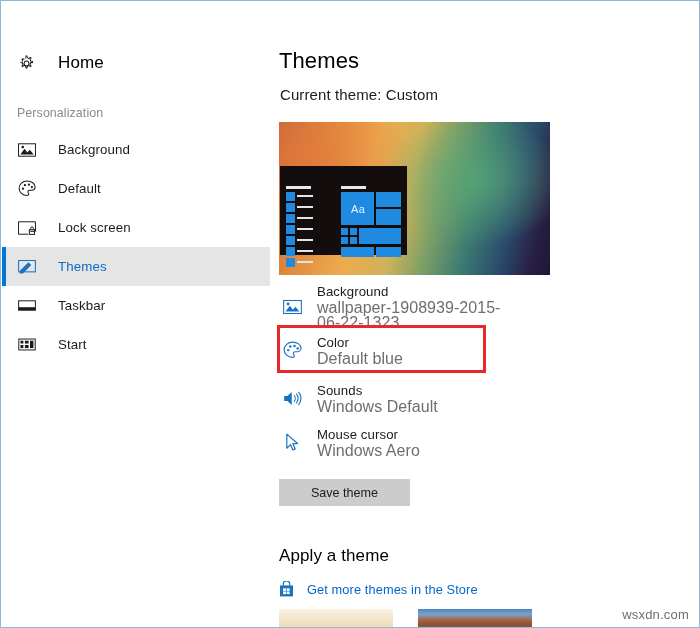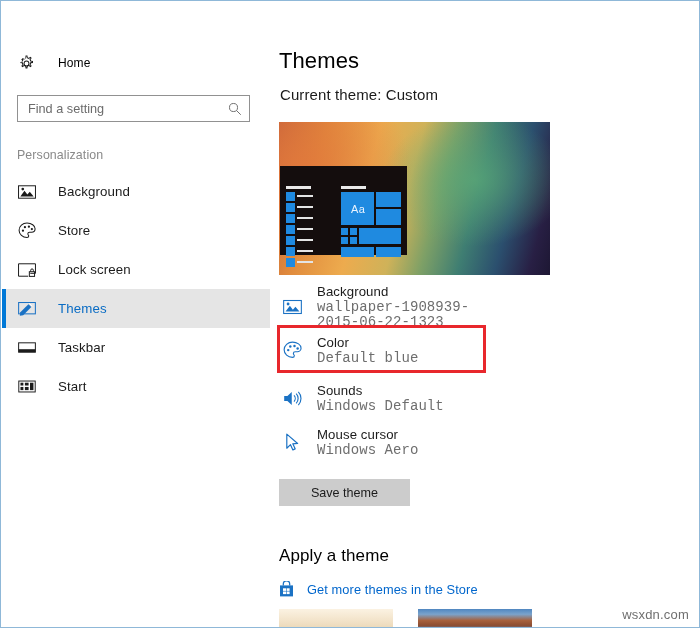--- a/index.html
+++ b/index.html
@@ -64,21 +64,21 @@
   }
   #home-row {
     display: flex; align-items: center;
     height: 34px;
     margin: 14px 0 0 0;
     padding-left: 16px;
     cursor: pointer;
   }
   .home-icon { width: 22px; display:flex; align-items:center; }
   #home-label {
-    font-size: 12px; color: #000; padding-left: 18px;
+    font-size: 17px; color: #000; padding-left: 18px;
     letter-spacing: .1px;
   }
 
   #search-wrap {
     margin: 15px 0 0 15px;
     width: 233px; height: 27px;
     border: 1px solid #919191;
     box-sizing: border-box;
     background: #fff;
     display: flex; align-items: center;
@@ -213,23 +213,22 @@
   .srow-icon {
     width: 26px; flex: 0 0 26px;
     display: flex; align-items: center; justify-content: center;
   }
   .srow-text { padding-left: 12px; }
   .srow-title {
     font-size: 13.2px; color: #1b1b1b; line-height: 16px;
     letter-spacing: .1px;
   }
   .srow-sub {
-    font-size: 14px; color: #6e6e6e; line-height: 15px;
+    font-size: 16px; color: #6e6e6e; line-height: 15px;
     letter-spacing: .05px;
-    font-family: Liberation Mono, monospace;
   }
 
   #highlight-box {
     position: absolute;
     left: 7px; top: 293px;
     width: 209px; height: 48px;
     border: 3px solid #e8272c;
     box-sizing: border-box;
     pointer-events: none;
   }
@@ -294,29 +293,20 @@
     <div id="home-row">
       <span class="home-icon">
         <svg width="17" height="17" viewBox="0 0 20 20">
           <path d="M10 6.6a3.4 3.4 0 1 0 0 6.8 3.4 3.4 0 0 0 0-6.8zm0 1.1a2.3 2.3 0 1 1 0 4.6 2.3 2.3 0 0 1 0-4.6z" fill="#1b1b1b"></path>
           <path d="M8.9 0.6h2.2l.3 2.2c.5.13.97.33 1.4.58l1.8-1.3 1.55 1.55-1.3 1.8c.25.43.45.9.58 1.4l2.2.3v2.2l-2.2.3c-.13.5-.33.97-.58 1.4l1.3 1.8-1.55 1.55-1.8-1.3c-.43.25-.9.45-1.4.58l-.3 2.2H8.9l-.3-2.2a5.9 5.9 0 0 1-1.4-.58l-1.8 1.3-1.55-1.55 1.3-1.8a5.9 5.9 0 0 1-.58-1.4l-2.2-.3V8.9l2.2-.3c.13-.5.33-.97.58-1.4l-1.3-1.8 1.55-1.55 1.8 1.3c.43-.25.9-.45 1.4-.58zm.95 1.1-.27 2a4.85 4.85 0 0 0-2.2.92l-1.64-1.18-.3.3 1.18 1.64a4.85 4.85 0 0 0-.92 2.2l-2 .27v.42l2 .27c.16.82.48 1.57.92 2.2l-1.18 1.64.3.3 1.64-1.18c.63.44 1.38.76 2.2.92l.27 2h.42l.27-2a4.85 4.85 0 0 0 2.2-.92l1.64 1.18.3-.3-1.18-1.64c.44-.63.76-1.38.92-2.2l2-.27v-.42l-2-.27a4.85 4.85 0 0 0-.92-2.2l1.18-1.64-.3-.3-1.64 1.18a4.85 4.85 0 0 0-2.2-.92l-.27-2z" fill="#1b1b1b"></path>
         </svg>
       </span>
       <span id="home-label">Home</span>
     </div>
 
-    <div id="search-wrap">
-      <input id="search-input" type="text" spellcheck="false" placeholder="Find a setting" style="">
-      <span id="search-icon">
-        <svg width="14" height="14" viewBox="0 0 16 16">
-          <circle cx="6.3" cy="6.3" r="4.6" fill="none" stroke="#6b6b6b" stroke-width="1.1"></circle>
-          <path d="M9.8 9.8 L14.6 14.6" stroke="#6b6b6b" stroke-width="1.1"></path>
-        </svg>
-      </span>
-    </div>
 
     <div id="section-label">Personalization</div>
 
     <div id="nav">
 
       <div class="nav-item">
         <span class="nav-icon">
           <svg width="18" height="16" viewBox="0 0 20 17">
             <rect x="0.6" y="1.6" width="18.8" height="13.8" fill="none" stroke="#1b1b1b" stroke-width="1.1"></rect>
             <path d="M2.6 13.4 L7.2 7.2 L10.4 11.3 L13.1 8.2 L17.4 13.4 Z" fill="#1b1b1b"></path>
@@ -329,21 +319,21 @@
       <div class="nav-item">
         <span class="nav-icon">
           <svg width="18" height="18" viewBox="0 0 20 20">
             <path d="M10 1.2c-4.85 0-8.8 3.6-8.8 8.05 0 4.45 3.95 8.05 8.8 8.05 1.05 0 1.9-.8 1.9-1.8 0-.47-.19-.9-.5-1.2a1.74 1.74 0 0 1-.48-1.2c0-.99.86-1.8 1.9-1.8h2.24c2.18 0 3.94-1.67 3.94-3.73C19 3.9 14.98 1.2 10 1.2z" fill="none" stroke="#1b1b1b" stroke-width="1.15"></path>
             <circle cx="5.5" cy="9.6" r="1.25" fill="#1b1b1b"></circle>
             <circle cx="7.7" cy="5.7" r="1.25" fill="#1b1b1b"></circle>
             <circle cx="12.1" cy="5.2" r="1.25" fill="#1b1b1b"></circle>
             <circle cx="15.4" cy="7.9" r="1.25" fill="#1b1b1b"></circle>
           </svg>
         </span>
-        <span class="nav-label">Store</span>
+        <span class="nav-label">Default</span>
       </div>
 
       <div class="nav-item">
         <span class="nav-icon">
           <svg width="18" height="16" viewBox="0 0 20 17">
             <path d="M0.6 1.6 H19.4 V12.2 H13.6" fill="none" stroke="#1b1b1b" stroke-width="1.1"></path>
             <path d="M0.6 1.6 V15.4 H11.2" fill="none" stroke="#1b1b1b" stroke-width="1.1"></path>
             <rect x="12.6" y="10.4" width="5.8" height="5.2" fill="none" stroke="#1b1b1b" stroke-width="1.1"></rect>
             <path d="M14.1 10.4 V8.8 a1.5 1.5 0 0 1 3 0 V10.4" fill="none" stroke="#1b1b1b" stroke-width="1.1"></path>
           </svg>

